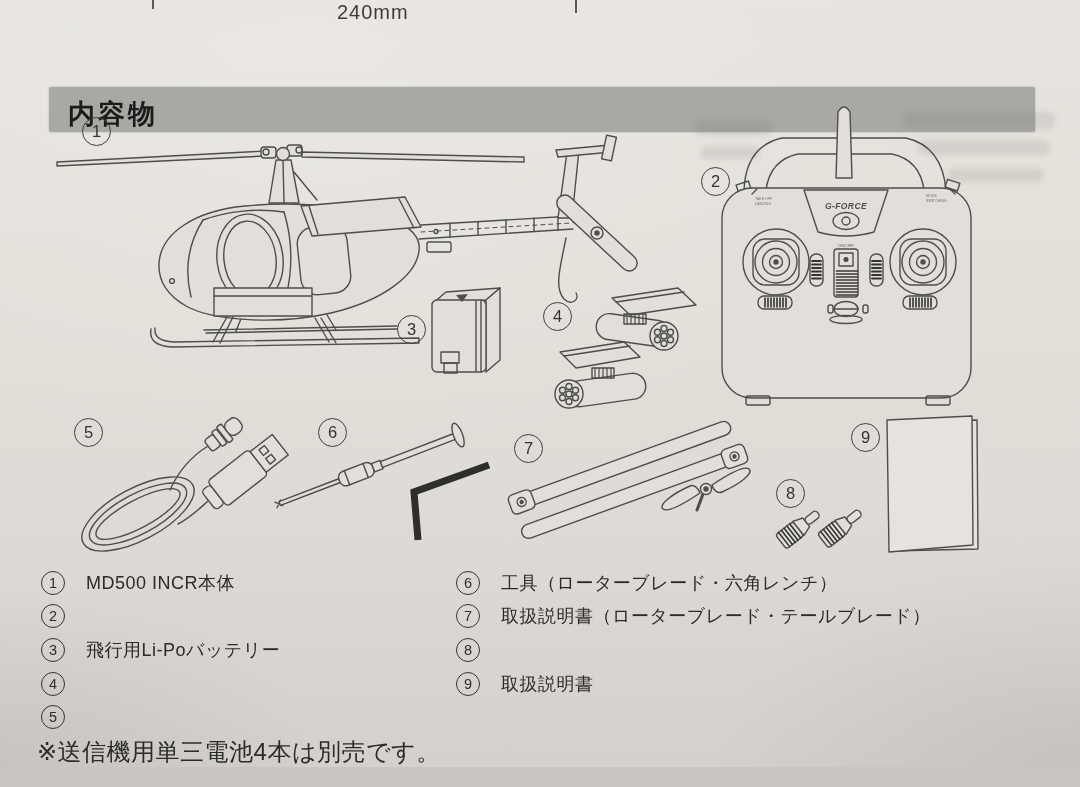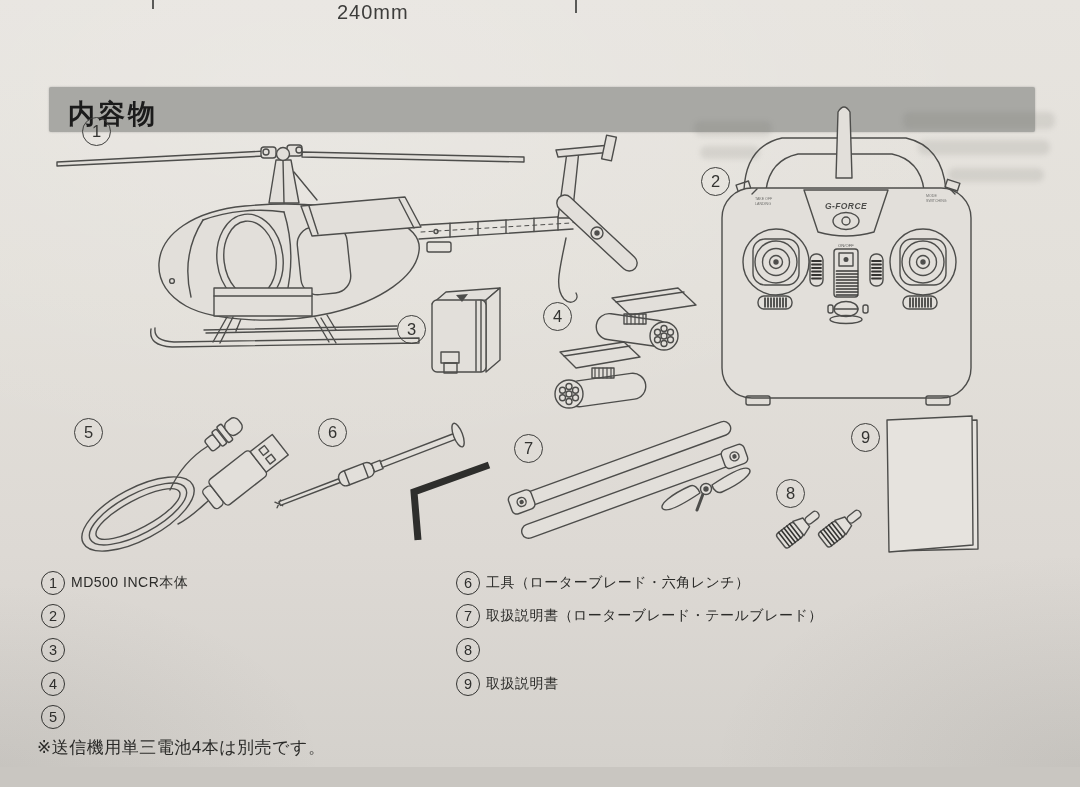--- a/index.html
+++ b/index.html
@@ -32,22 +32,22 @@
   
   .badge{position:absolute;width:27px;height:27px;border:1.7px solid #3f3f3d;border-radius:50%;
          display:flex;align-items:center;justify-content:center;font-size:16.5px;color:#333331;}
   
   .col{position:absolute;display:flex;flex-direction:column;}
   .col-left{left:41px;top:566px;}
   .col-right{left:456px;top:566px;}
   .row{display:flex;align-items:center;height:33.6px;}
   .cnum{width:22px;height:22px;border:1.6px solid #343432;border-radius:50%;flex:0 0 auto;
         display:flex;align-items:center;justify-content:center;font-size:14.5px;color:#2e2e2c;}
-  .clabel{font-size:14px;color:#2b2b29;margin-left:6px;letter-spacing:0.5px;white-space:nowrap;}
-  .footnote{position:absolute;left:37px;top:736px;font-size:17px;color:#2b2b29;letter-spacing:0.5px;}
+  .clabel{font-size:18px;color:#2b2b29;margin-left:21px;letter-spacing:0.5px;white-space:nowrap;}
+  .footnote{position:absolute;left:37px;top:736px;font-size:24px;color:#2b2b29;letter-spacing:0.5px;}
   svg text{font-family:"Liberation Sans","DejaVu Sans",sans-serif;}
 </style>
 </head>
 <body>
 
 <div class="page">
 
   <div class="dim-tick t1"></div>
   <div class="dim-tick t2"></div>
   <div class="dim-label">240mm</div>
@@ -305,20 +305,21 @@
   <div class="col col-left">
     <div class="row">
       <span class="cnum">1</span>
       <span class="clabel">MD500 INCR本体</span>
     </div>
     <div class="row">
       <span class="cnum">2</span>
     </div>
     <div class="row">
       <span class="cnum">3</span>
+      <span class="clabel">飛行用Li-Poバッテリー</span>
     </div>
     <div class="row">
       <span class="cnum">4</span>
     </div>
     <div class="row">
       <span class="cnum">5</span>
     </div>
   </div>
 
   <div class="col col-right">

